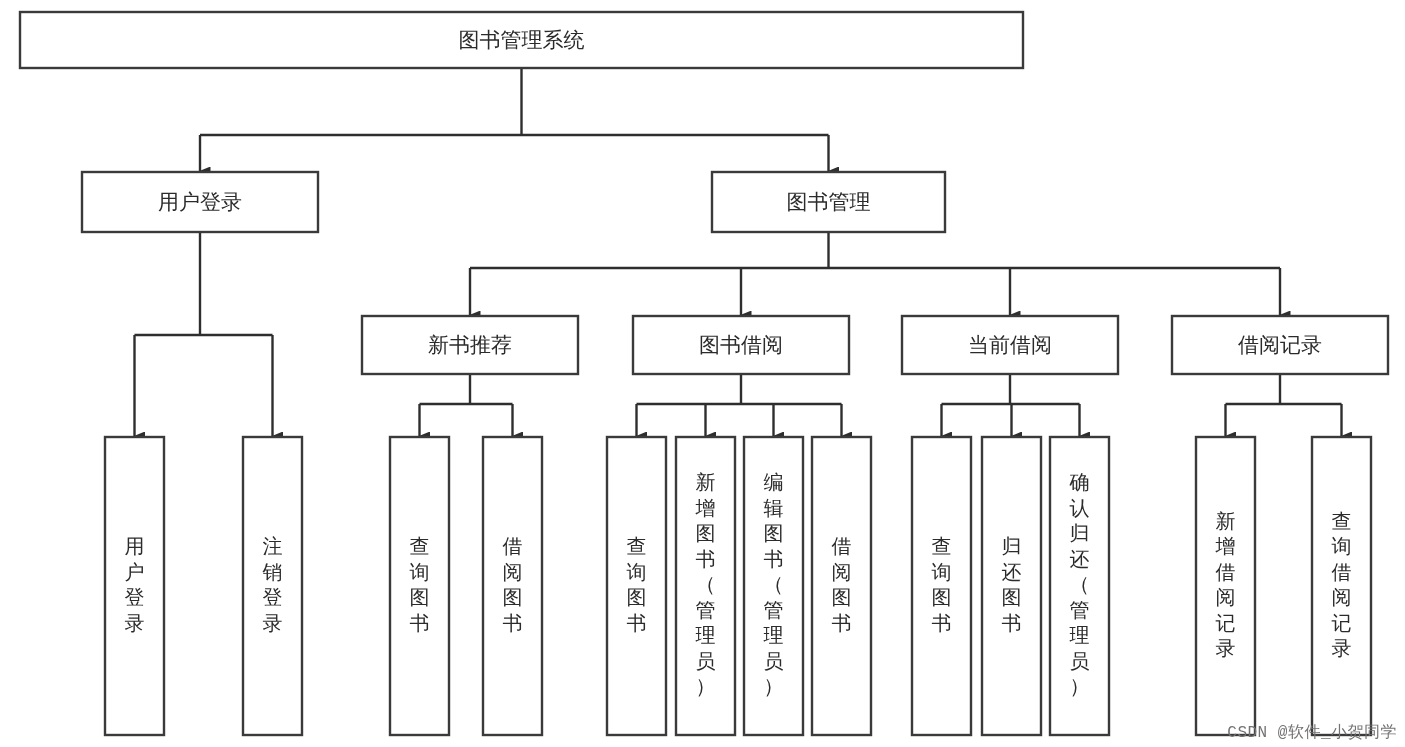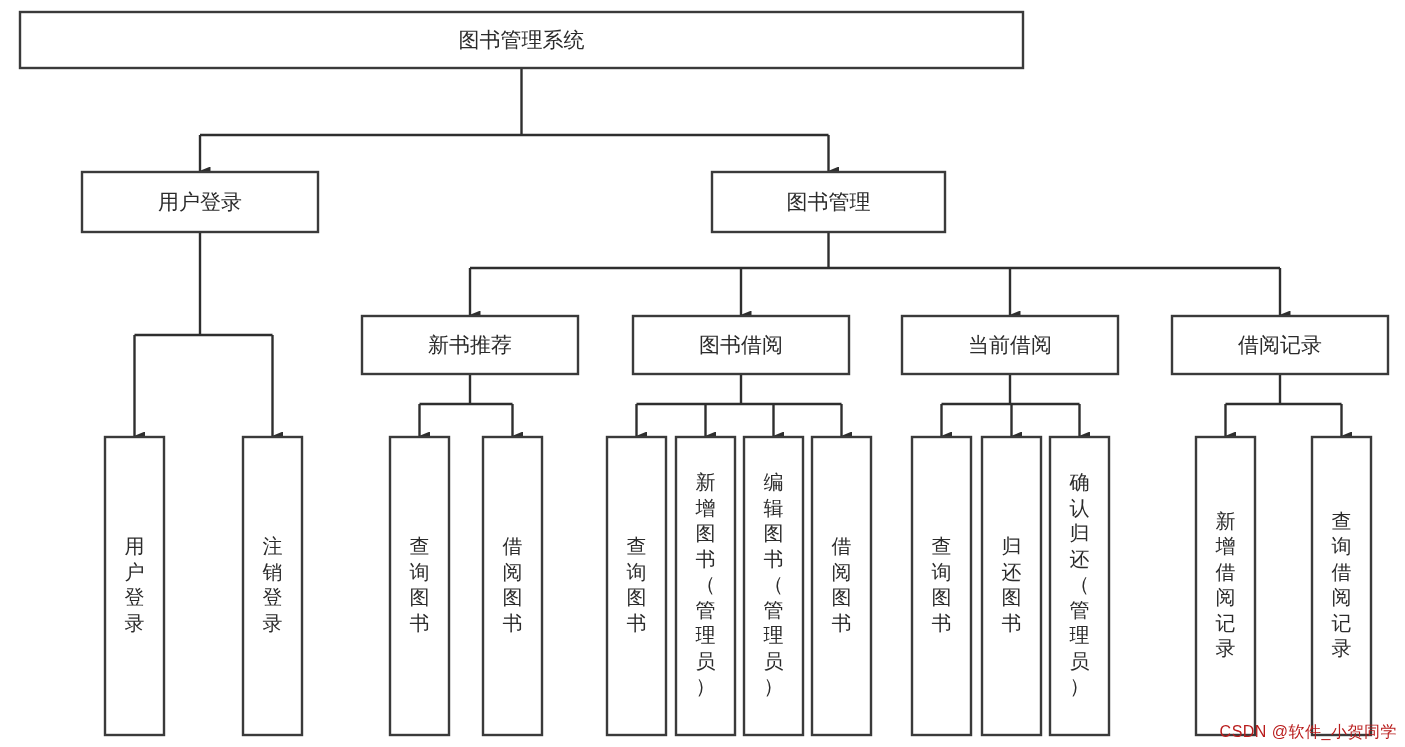--- a/index.html
+++ b/index.html
@@ -51,23 +51,23 @@
     stroke-linecap: butt;
   }
   .arrow-head {
     fill: #2e2e2e;
     stroke: none;
   }
   .watermark {
     position: absolute;
     right: 8px;
     bottom: 4px;
-    color: #b91c1c;
+    color: #737373;
     font-size: 16px;
-    font-family: Liberation Sans, sans-serif;
+    font-family: Liberation Mono, monospace;
     letter-spacing: 0.5px;
     white-space: nowrap;
     user-select: none;
   }
 </style>
 </head>
 <body>
 
 <div id="diagram-root">
   <svg class="diagram-canvas" viewBox="0 0 1405 747" xmlns="http://www.w3.org/2000/svg">

